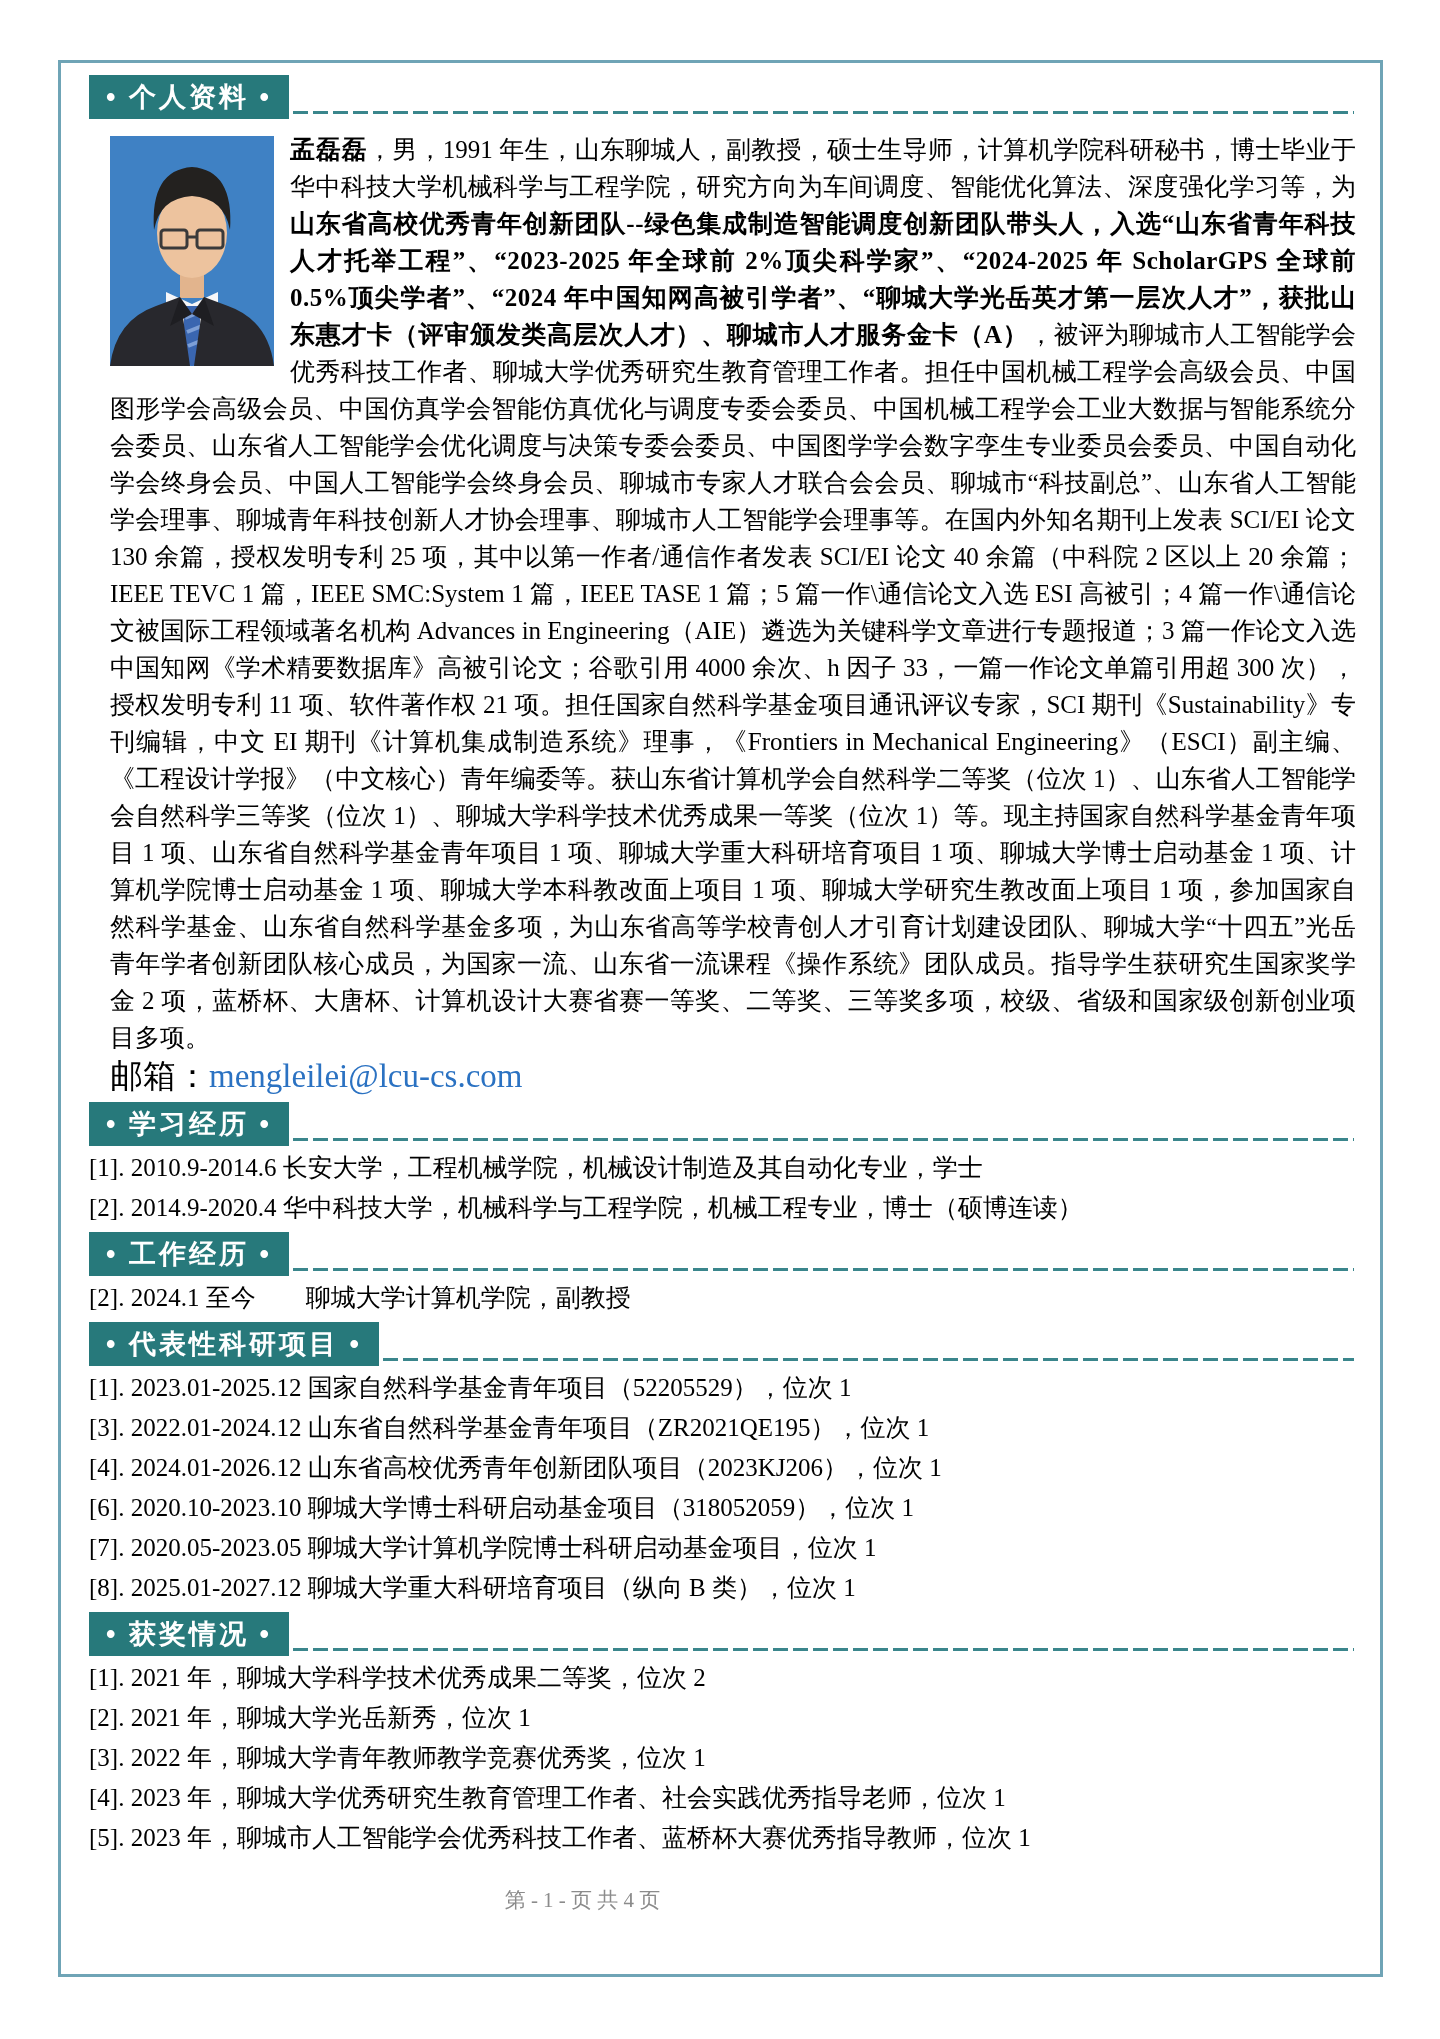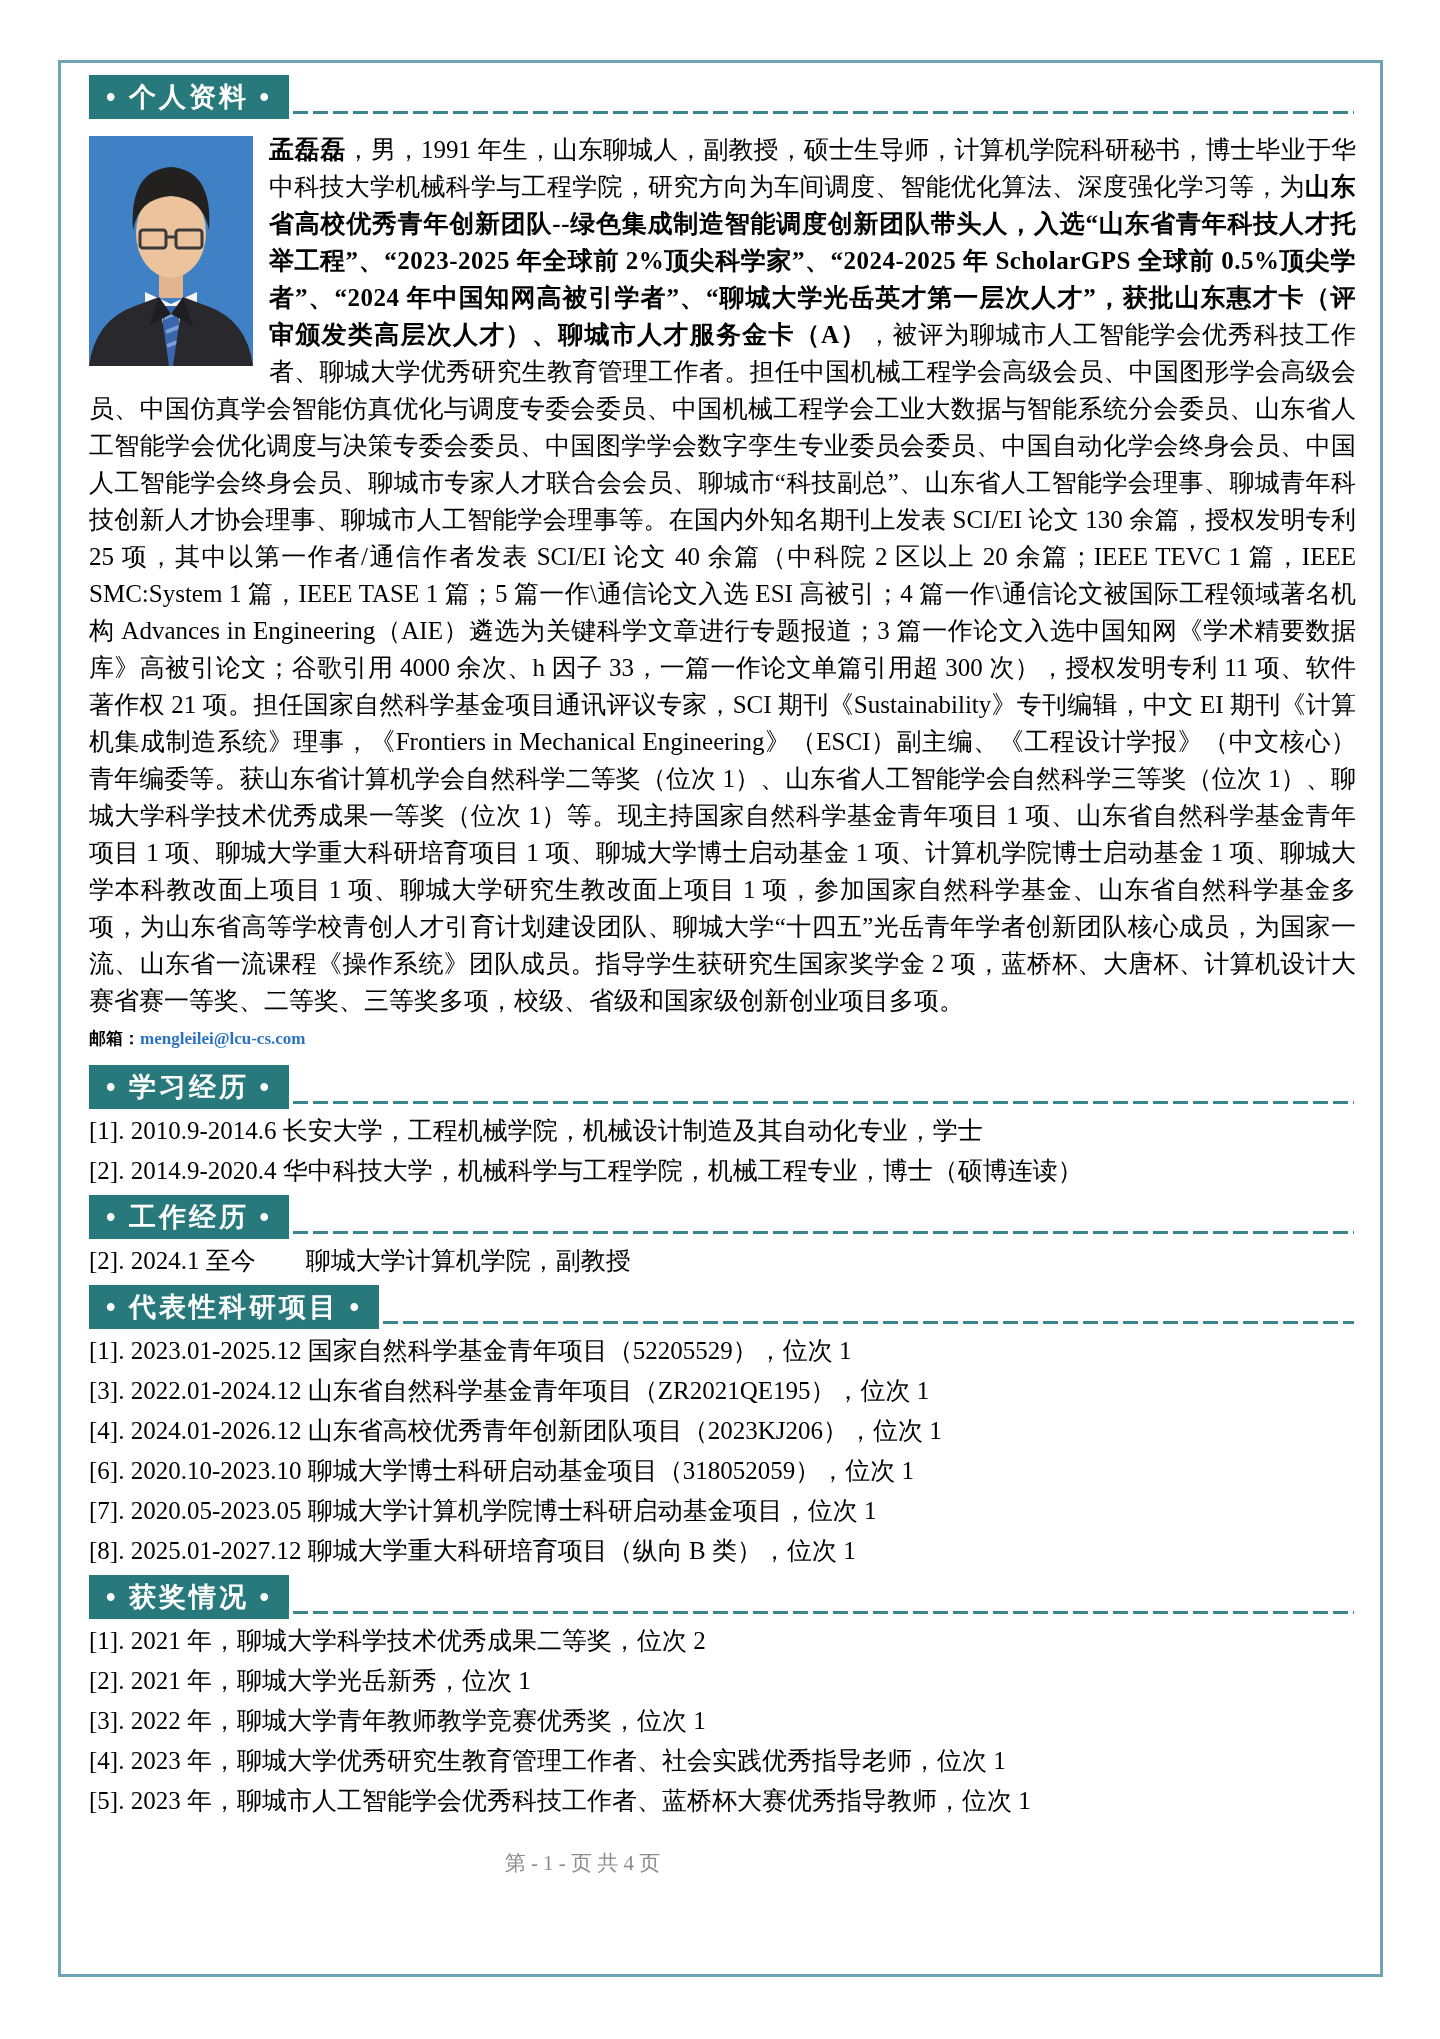--- a/index.html
+++ b/index.html
@@ -9,25 +9,25 @@
          border:3px solid #6fa4b6;box-sizing:border-box;}
   .content{padding:12px 24px 0 28px;}
 
   .section-header{display:flex;align-items:flex-end;justify-content:flex-end;}
   .badge{background:#27797b;color:#ffffff;font-weight:bold;font-size:27px;line-height:44px;
          padding:0 17px;letter-spacing:3px;font-family:"Liberation Sans","DejaVu Sans",sans-serif;
          white-space:nowrap;}
   .rule{flex:1;height:3px;margin:0 2px 5px 4px;
         background:repeating-linear-gradient(90deg,#3a868c 0 15px,rgba(0,0,0,0) 15px 20px);}
 
-  .bio-wrap{margin-top:12px;}
+  .bio-wrap{margin-top:12px;margin-left:21px;}
   .bio{font-size:25px;line-height:37px;text-align:justify;margin:0;}
   .bio b{letter-spacing:0.5px;}
   .photo{float:left;width:164px;height:230px;margin:5px 16px 6px 0;}
-  .email-row{font-size:17px;line-height:40px;font-weight:bold;clear:none;}
+  .email-row{font-size:33px;line-height:40px;font-weight:normal;clear:none;}
   .email{color:#2b72c2;}
 
   .list{font-size:25px;margin:2px 0 2px 0;}
   .list .row{line-height:40px;white-space:nowrap;overflow:hidden;}
   .mt6{margin-top:6px;}
   .mt4{margin-top:4px;}
 
   .footer{margin-top:28px;text-align:center;color:#8b8b8b;font-size:21px;
           transform:translateX(-140px);}
 </style>

